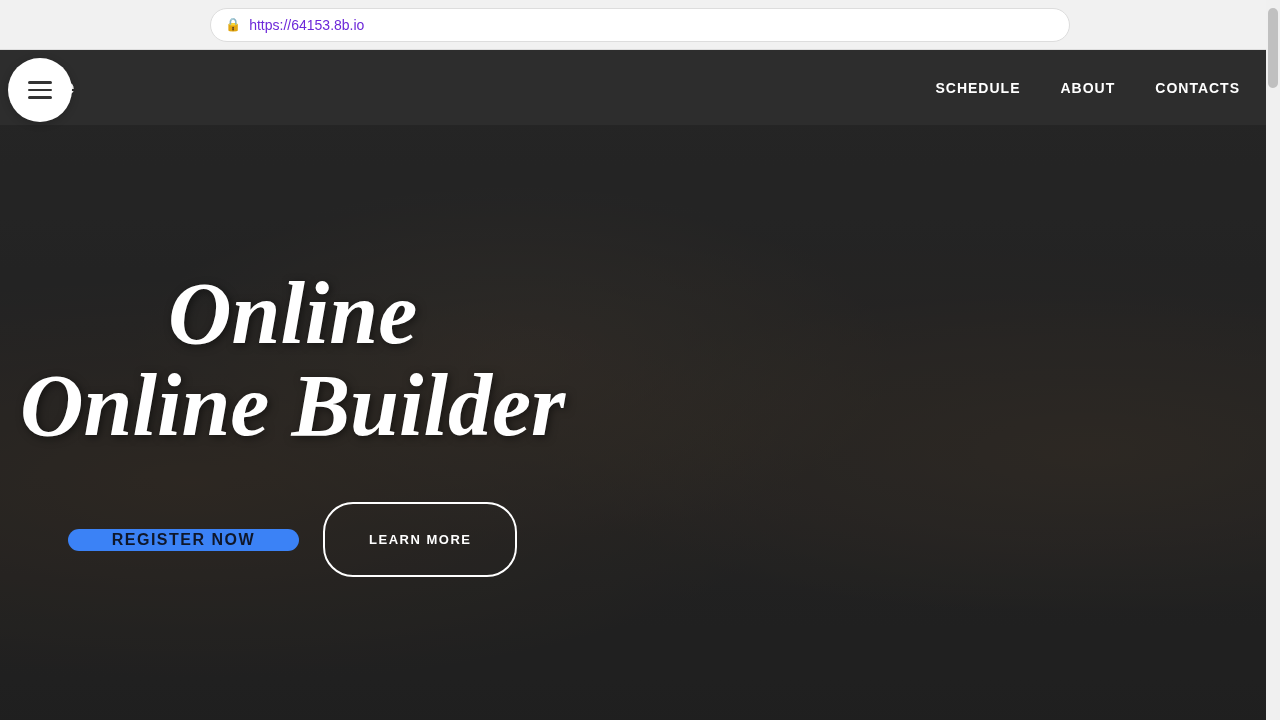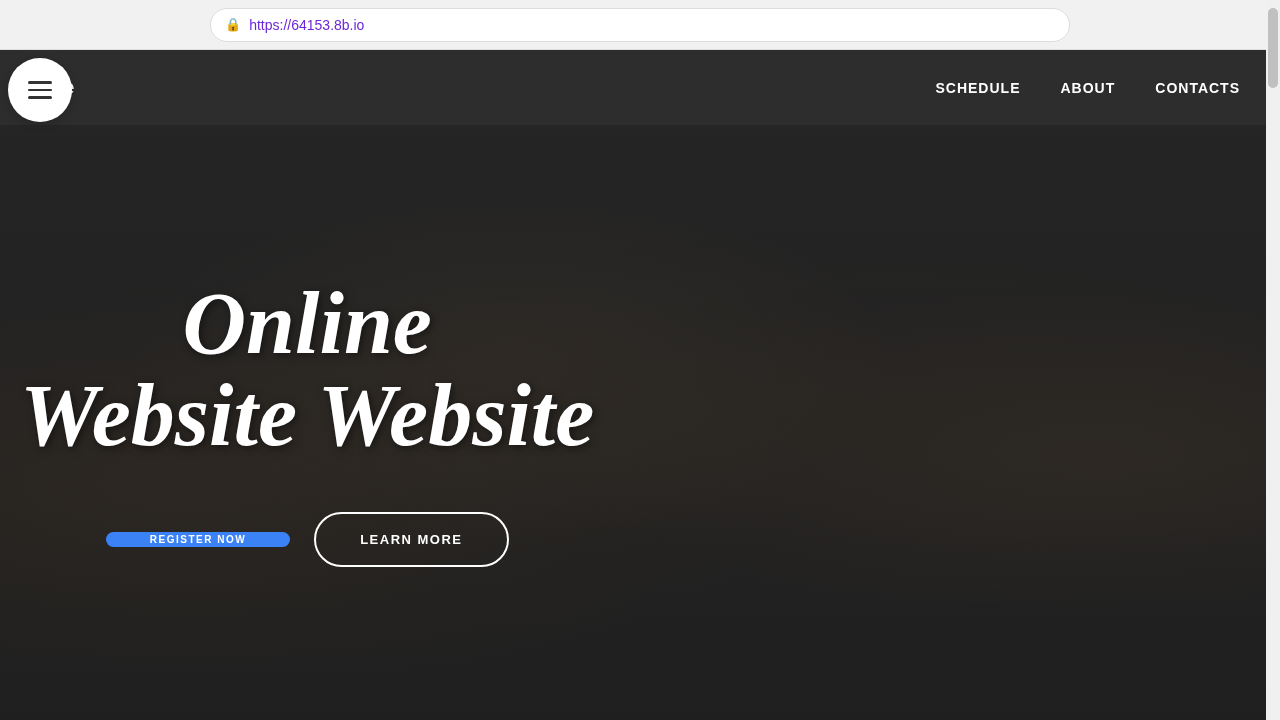--- a/index.html
+++ b/index.html
@@ -191,36 +191,36 @@
 
     .hero-buttons {
       display: flex;
       gap: 24px;
       justify-content: center;
       align-items: center;
     }
 
     .btn-register {
       background: #3b82f6;
-      color: #ffffff;
+      color: #0f172a;
       border: none;
       padding: 2px 44px;
-      font-size: 10px;
+      font-size: 16px;
       font-weight: 700;
       letter-spacing: 1.5px;
       text-transform: uppercase;
       border-radius: 30px;
       cursor: pointer;
     }
 
     .btn-learn {
       background: transparent;
       color: white;
       border: 2px solid white;
-      padding: 18px 44px;
+      padding: 28px 44px;
       font-size: 13px;
       font-weight: 700;
       letter-spacing: 1.5px;
       text-transform: uppercase;
       border-radius: 30px;
       cursor: pointer;
     }
 
     
     .scroll-track {
@@ -271,21 +271,21 @@
       <a>CONTACTS</a>
     </div>
   </nav>
 
   <section class="hero">
     <div class="hero-bg"></div>
     <div class="hero-overlay"></div>
     <div class="hero-content">
       <h1 class="hero-title">
         <span>Online</span><br>
-        <span>Website Website</span>
+        <span>Online Builder</span>
       </h1>
       <div class="hero-buttons">
         <button class="btn-register">REGISTER NOW</button>
         <button class="btn-learn">LEARN MORE</button>
       </div>
     </div>
   </section>
 
 </div>
 

